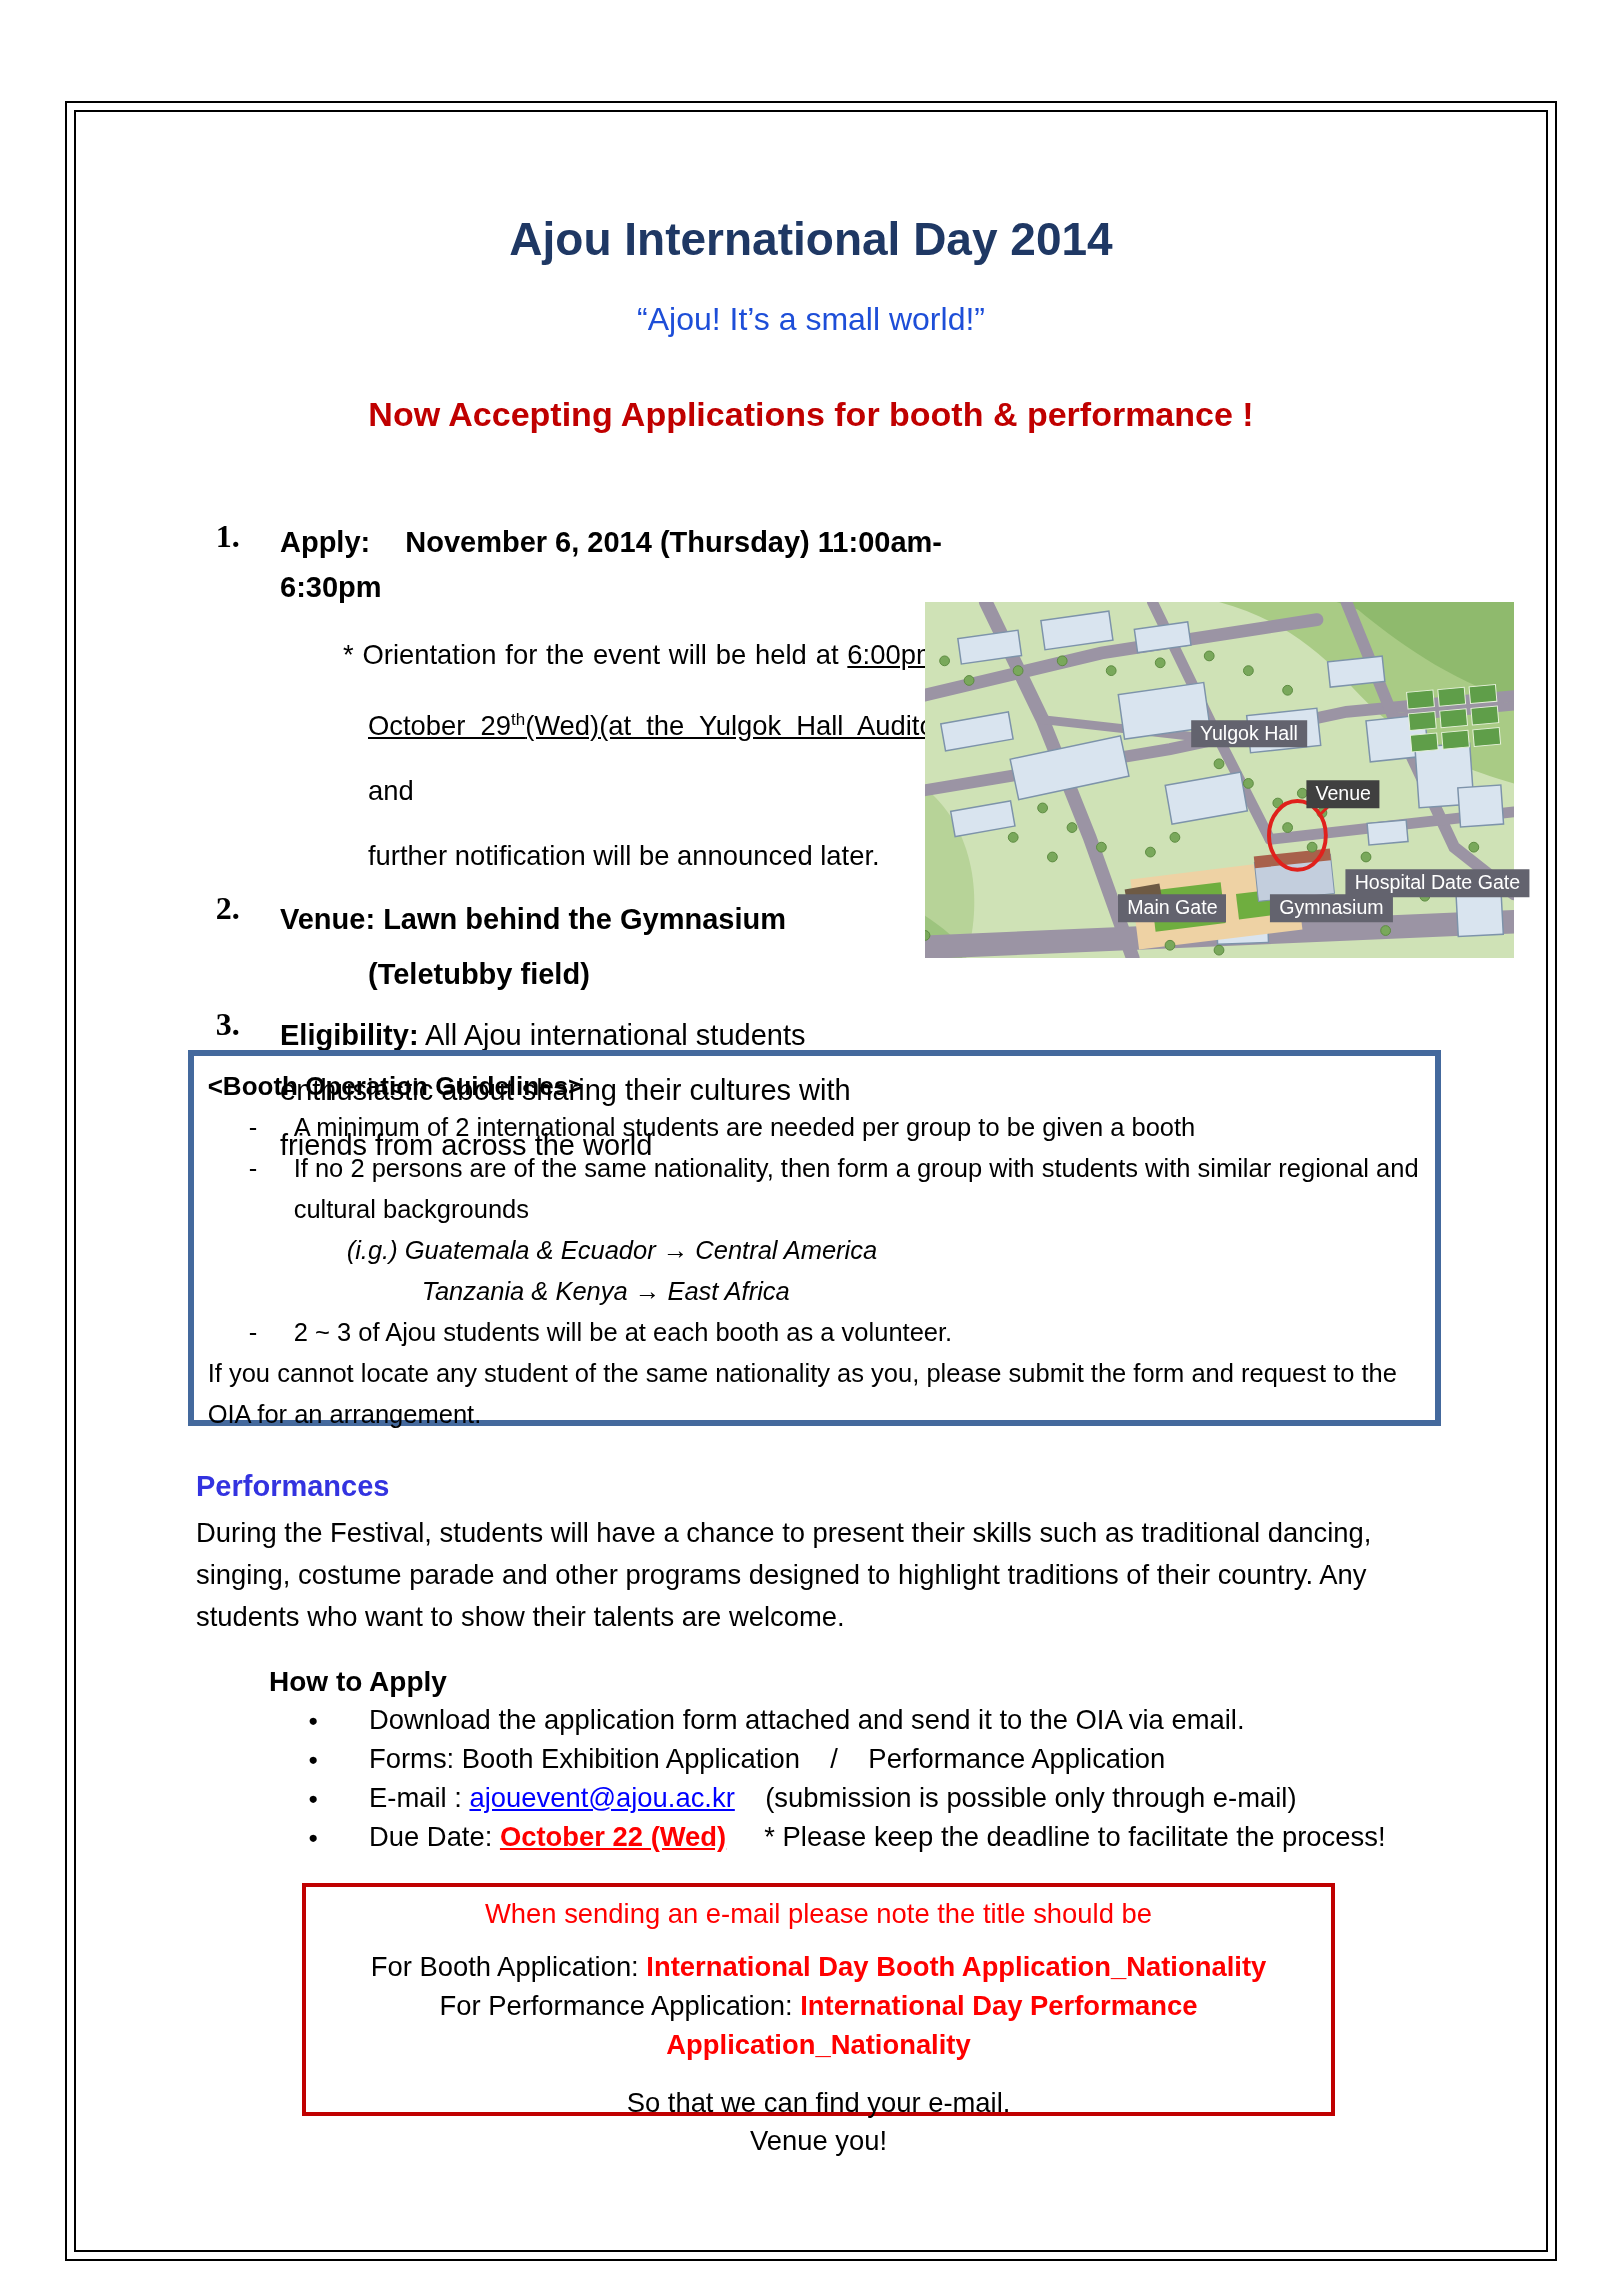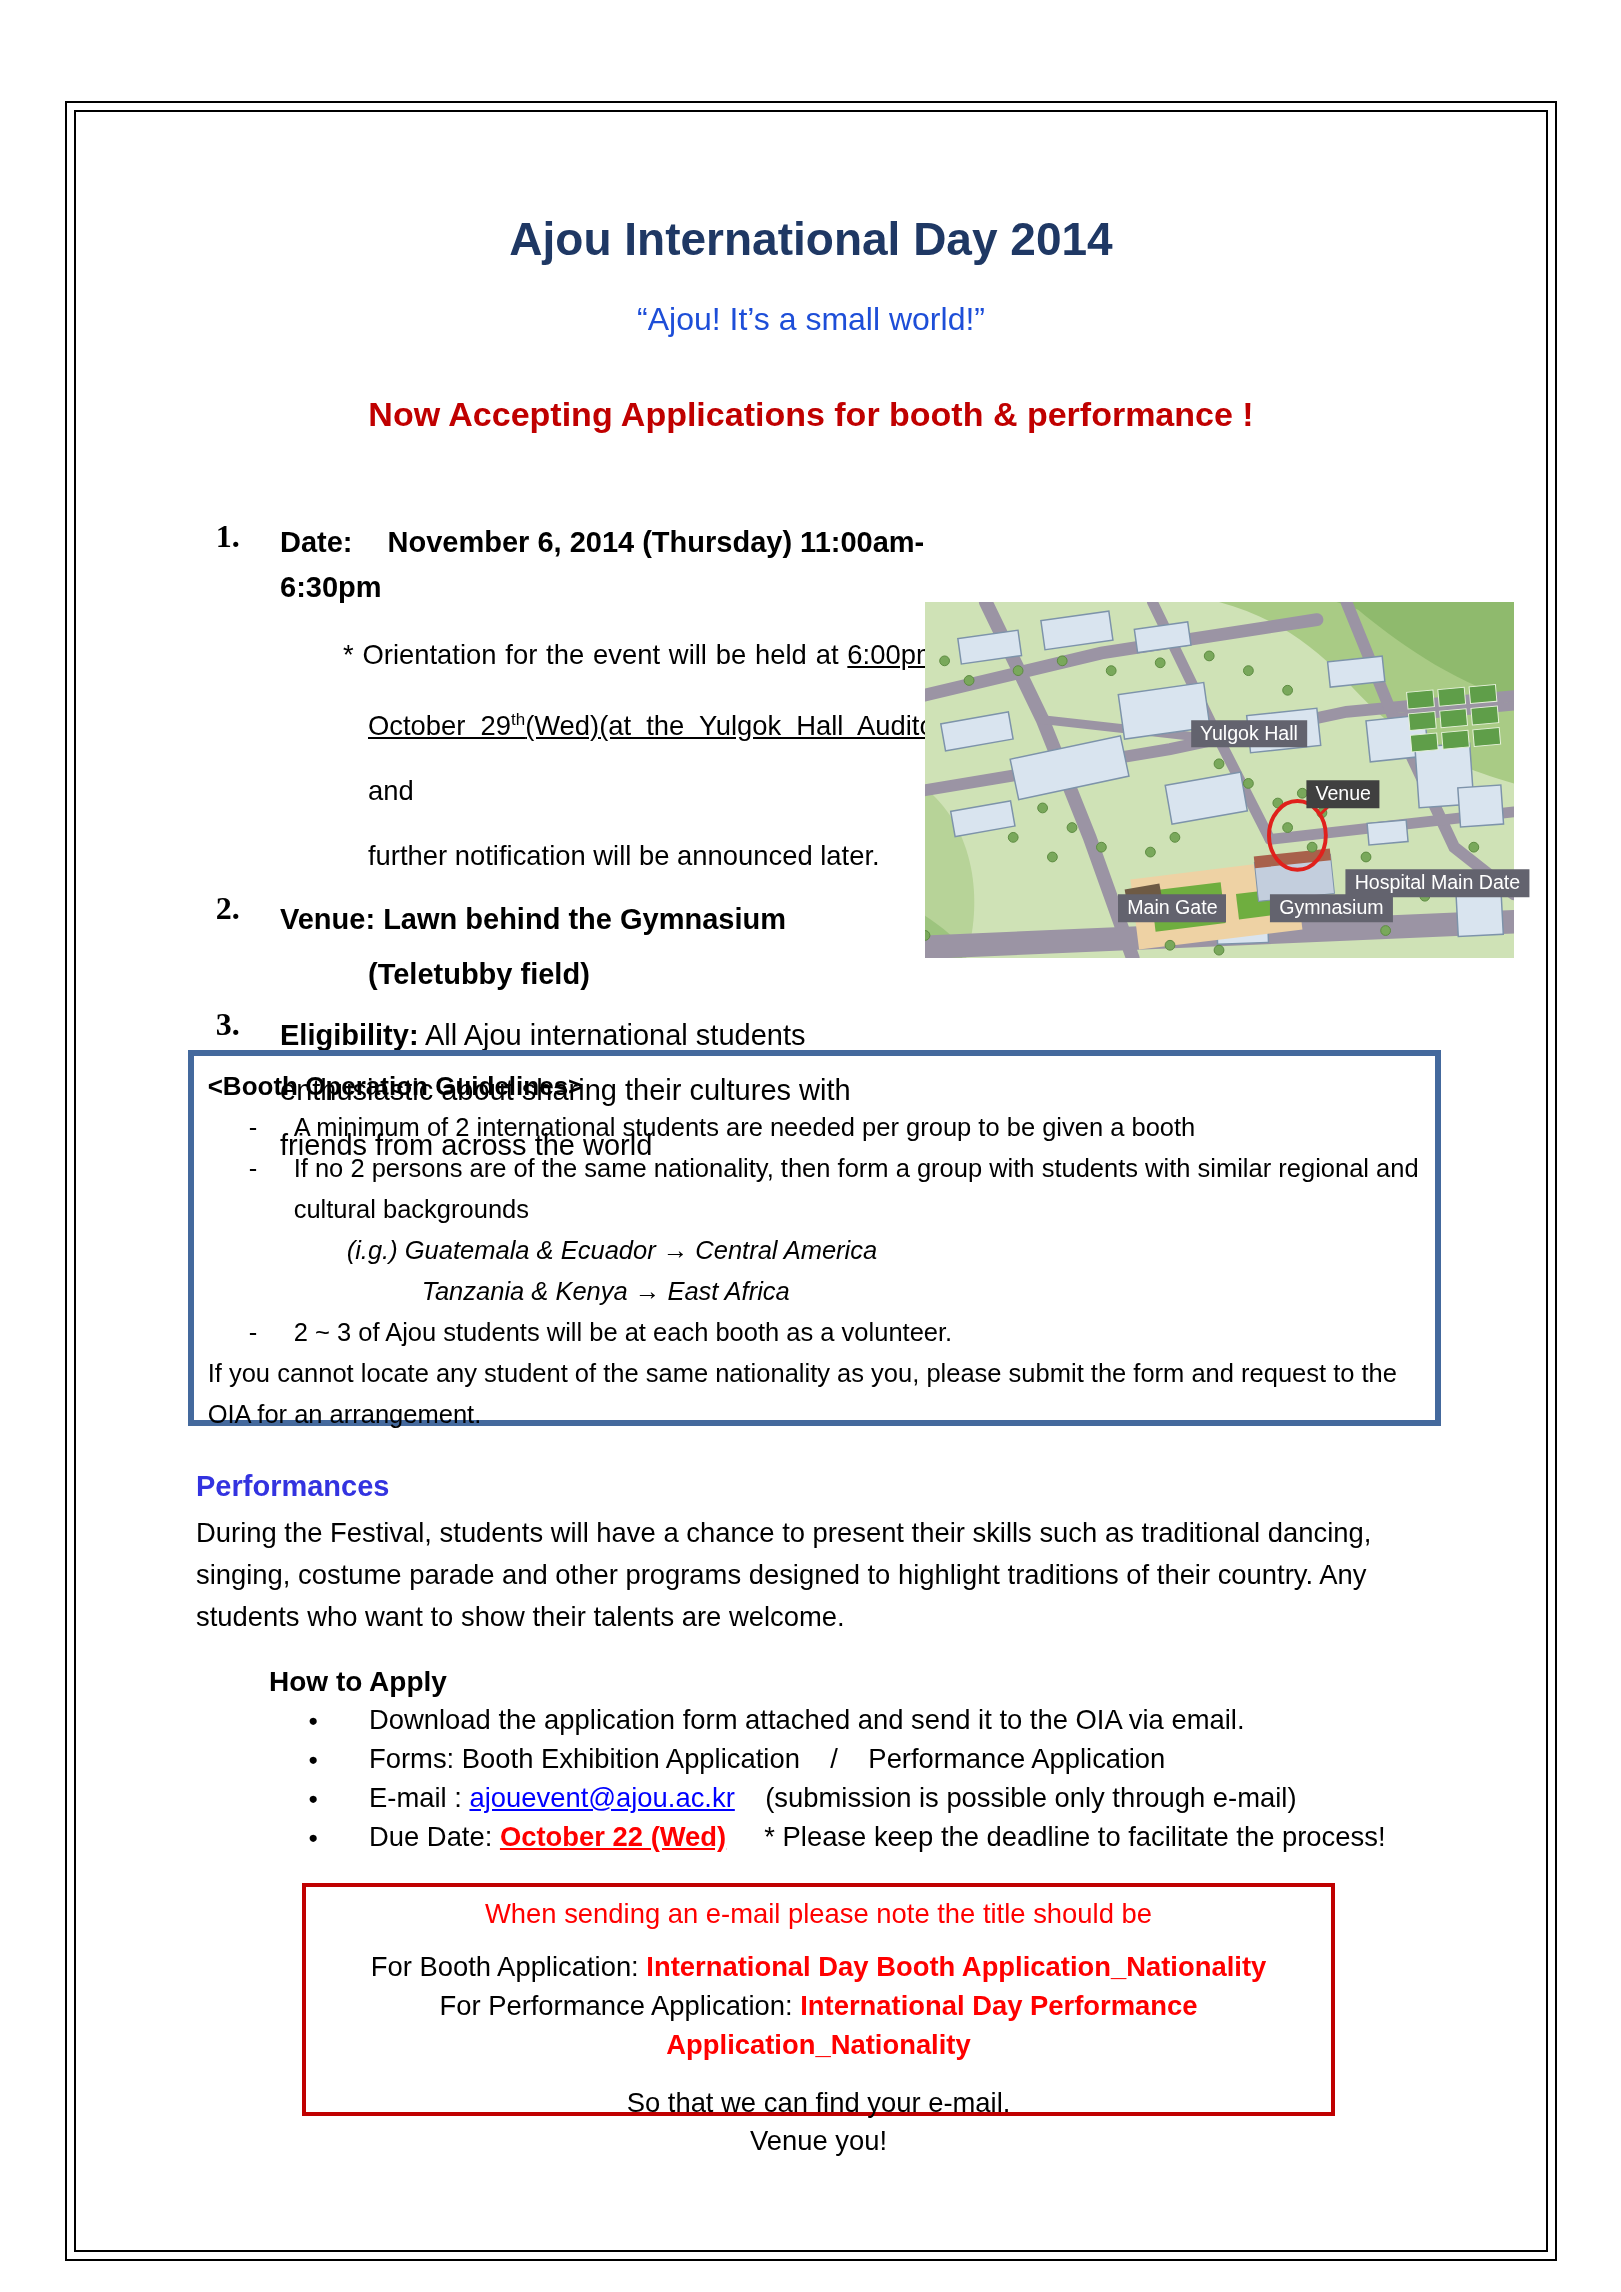--- a/index.html
+++ b/index.html
@@ -84,21 +84,21 @@
 
   <div class="band doc-title">Ajou International Day 2014</div>
   <div class="band doc-subtitle">“Ajou! It’s a small world!”</div>
   <div class="band banner">Now Accepting Applications for booth &amp; performance !</div>
 
   <div class="details">
 
     <div class="item">
       <span class="num">1.</span>
       <div class="item1-head">
-        <span>Date:</span><span class="head-gap">November 6, 2014 (Thursday) 11:00am-6:30pm</span>
+        <span>Apply:</span><span class="head-gap">November 6, 2014 (Thursday) 11:00am-6:30pm</span>
       </div>
       <div class="note">
         <div class="nline jus nl1">
           <span class="pre">* Orientation for the event will be held at </span><span class="u">6:00pm on</span>
         </div>
         <div class="nline jus nl2">
           <span class="u"><span>October 29</span><span class="sup">th</span><span>(Wed)(at the Yulgok Hall Auditorium)</span></span><span class="pre"> and</span>
         </div>
         <div class="nline nl3">further notification will be announced later.</div>
       </div>
@@ -209,21 +209,21 @@
           <circle cx="470" cy="335" r="5"></circle>
           <circle cx="560" cy="250" r="5"></circle>
       </g>
       <ellipse cx="380" cy="238" rx="29" ry="35" fill="none" stroke="#e0211c" stroke-width="4"></ellipse>
       <path d="M404,216 L420,200" stroke="#e0211c" stroke-width="3"></path>
     </svg>
     <div class="maplabel" style="left:55%;top:37%;">Yulgok Hall</div>
     <div class="maplabel red" style="left:71%;top:54%;">Venue</div>
     <div class="maplabel" style="left:42%;top:86%;">Main Gate</div>
     <div class="maplabel" style="left:69%;top:86%;">Gymnasium</div>
-    <div class="maplabel" style="left:87%;top:79%;">Hospital Main Date</div>
+    <div class="maplabel" style="left:87%;top:79%;">Hospital Date Gate</div>
   </div>
 
   <div class="gbox">
     <div class="gtitle">&lt;Booth Operation Guidelines&gt;</div>
     <div class="grow">
       <span class="gdash">-</span>
       <span>A minimum of 2 international students are needed per group to be given a booth</span>
     </div>
     <div class="grow">
       <span class="gdash">-</span>

